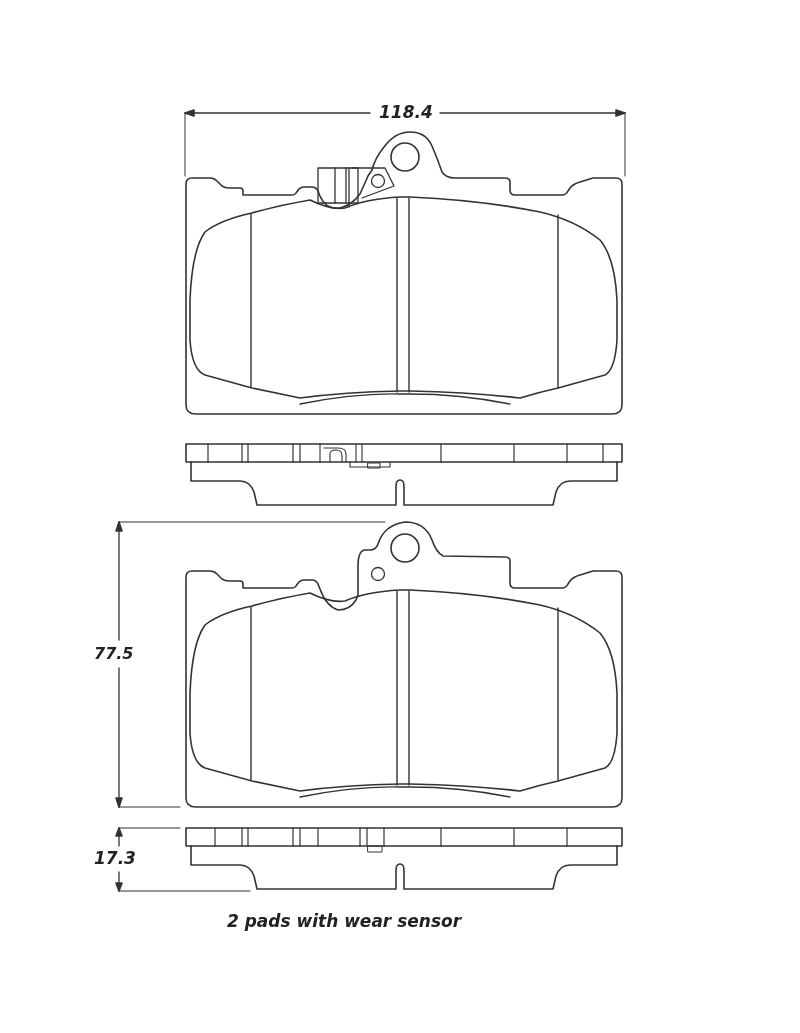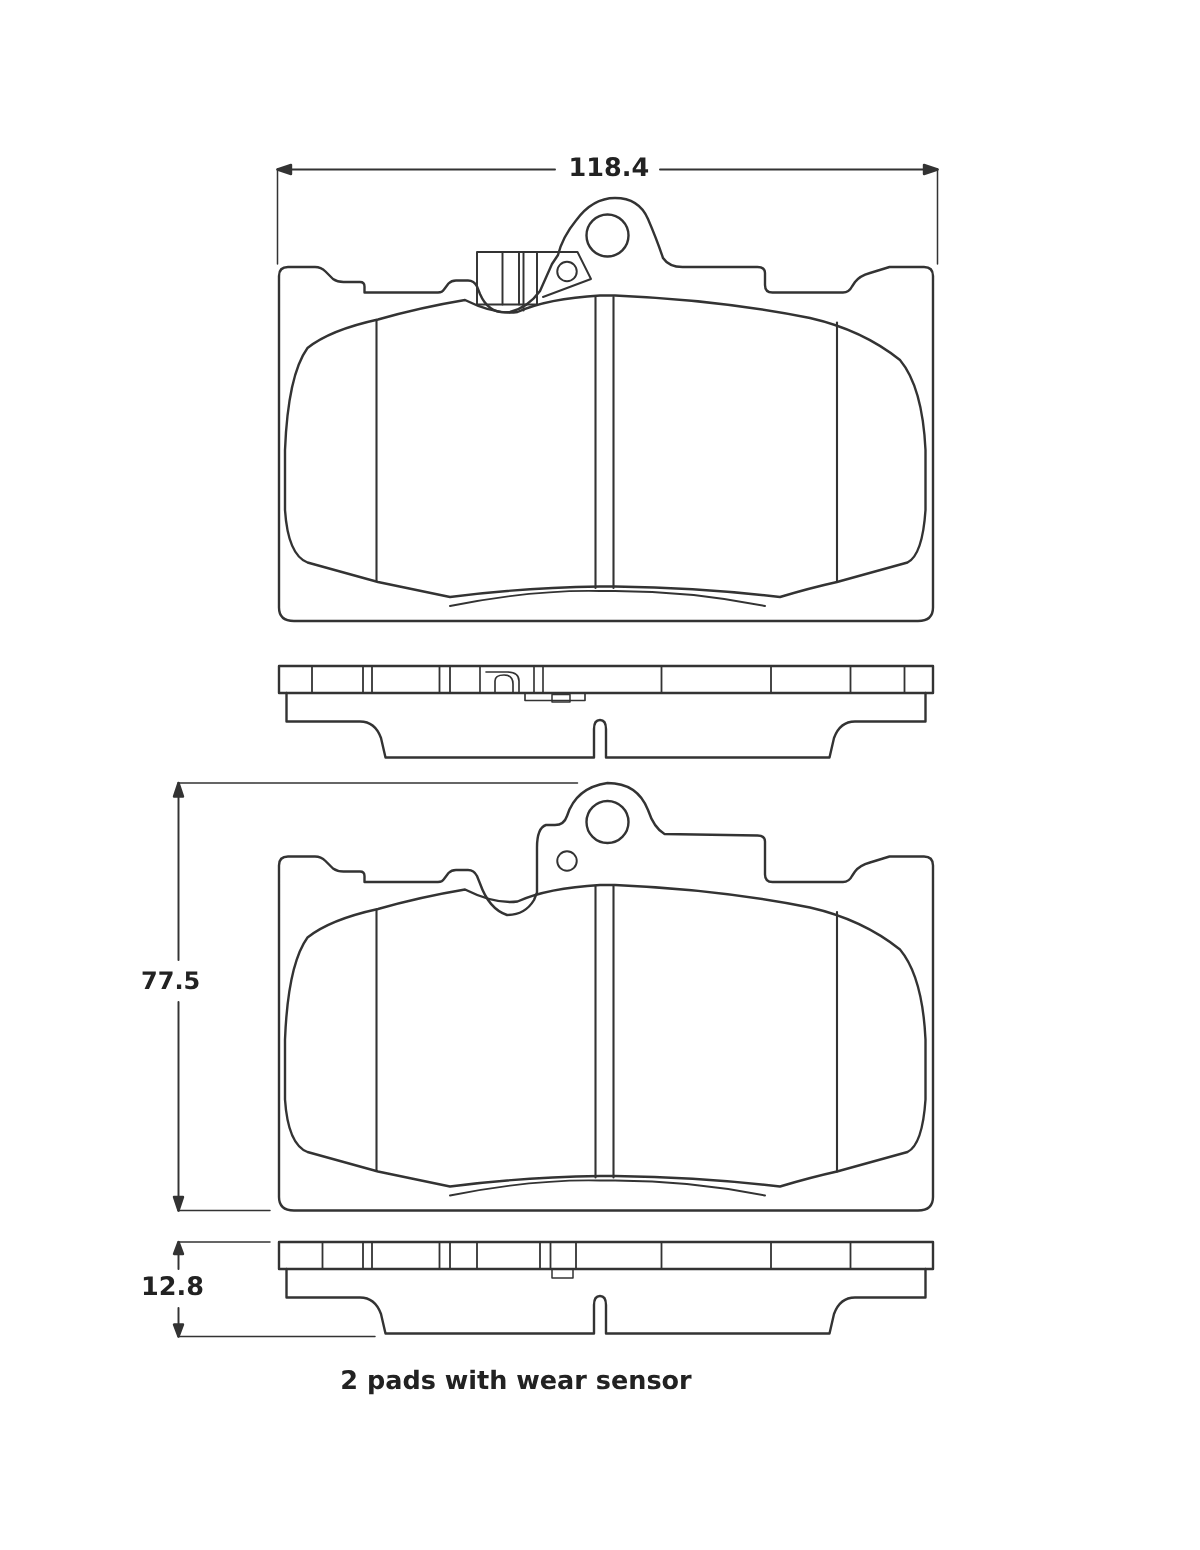--- a/index.html
+++ b/index.html
@@ -1,20 +1,20 @@
 <!DOCTYPE html>
 <html><head>
 <meta charset="utf-8">
 <style>
   html, body { margin: 0; padding: 0; background: #ffffff; }
   body { width: 800px; height: 1033px; position: relative; overflow: hidden;
          font-family: "DejaVu Sans", sans-serif; }
   #canvas { position: absolute; left: 0; top: 0; width: 800px; height: 1033px; }
   .lbl { position: absolute; font-family: "DejaVu Sans", sans-serif; font-weight: bold;
-         color: #222; background: #fff; line-height: 1; white-space: nowrap; }
+         font-style: italic; color: #222; background: #fff; line-height: 1; white-space: nowrap; }
   #dim-width { left: 376px; top: 104px; font-size: 17px; padding: 0 3px; }
   #dim-height { left: 94px; top: 644px; font-size: 16px; padding: 2px 0; }
   #dim-thickness { left: 94px; top: 848px; font-size: 17px; padding: 2px 0; }
   #caption { left: 0; width: 688px; top: 913px; font-size: 17px; text-align: center; background: transparent; }
   svg path, svg line, svg rect, svg circle { vector-effect: non-scaling-stroke; }
 </style>
 </head>
 <body>
 
 <svg id="canvas" viewBox="0 0 800 1033" xmlns="http://www.w3.org/2000/svg" fill="none" stroke="#333" stroke-width="1.6" stroke-linejoin="round" stroke-linecap="round">
@@ -129,14 +129,14 @@
     <line x1="441" y1="828" x2="441" y2="846" stroke-width="1.2"></line>
     <line x1="514" y1="828" x2="514" y2="846" stroke-width="1.2"></line>
     <line x1="567" y1="828" x2="567" y2="846" stroke-width="1.2"></line>
     <rect x="368" y="846" width="14" height="6" stroke-width="1"></rect>
     <path d="M191 846 L191 865 L240 865 Q250 865 254 876 L257 889 L396 889 L396 870 Q396 864 400 864 Q404 864 404 870 L404 889 L553 889 L556 876 Q560 865 570 865 L617 865 L617 846"></path>
   </g>
 </svg>
 
 <div class="lbl" id="dim-width">118.4</div>
 <div class="lbl" id="dim-height">77.5</div>
-<div class="lbl" id="dim-thickness">12.8</div>
+<div class="lbl" id="dim-thickness">17.3</div>
 <div class="lbl" id="caption">2 pads with wear sensor</div>
 
 </body></html>

